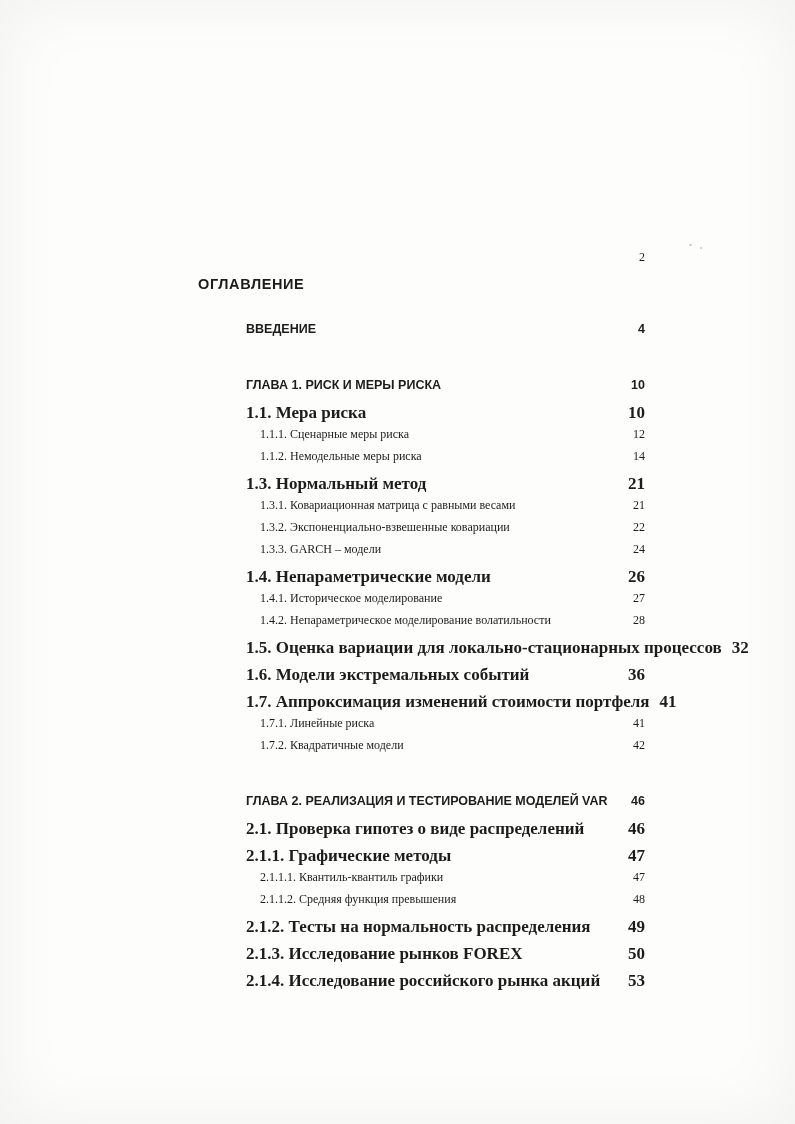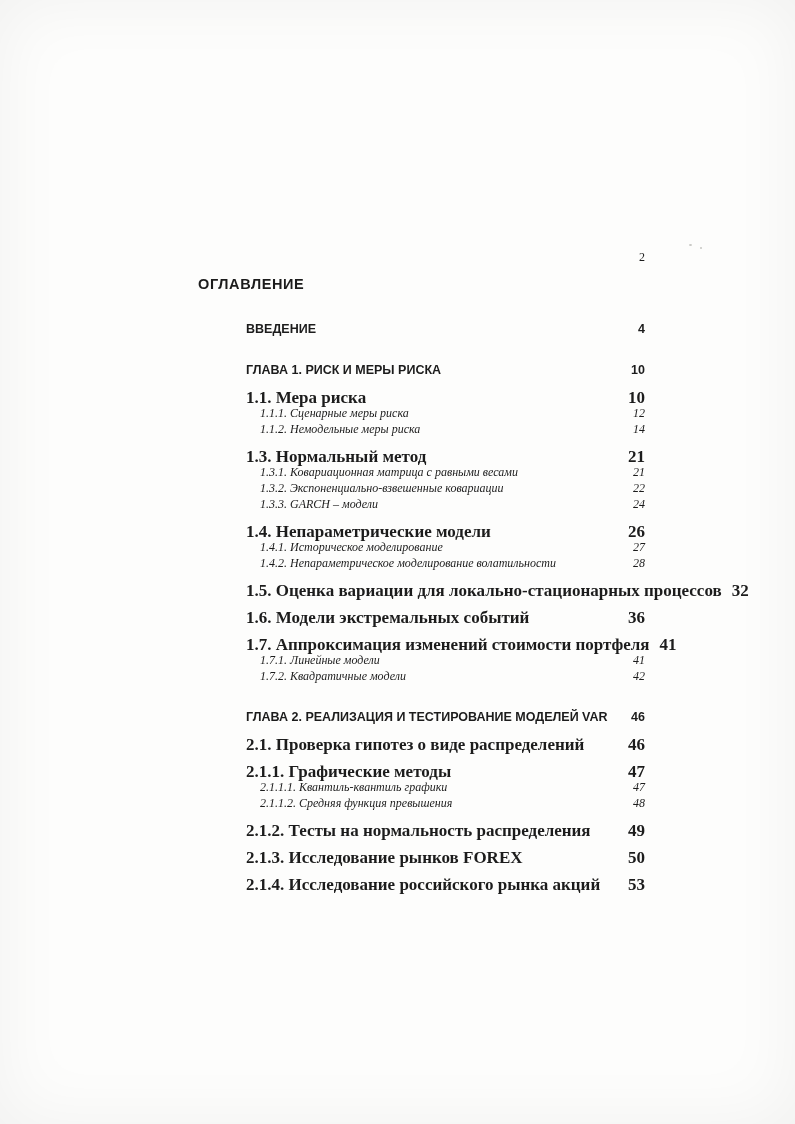--- a/index.html
+++ b/index.html
@@ -54,33 +54,32 @@
     display: flex;
     justify-content: space-between;
     align-items: flex-start;
     line-height: 15px;
     font-size: 12px;
     padding-left: 48px;
   }
   .toc-row .toc-label { white-space: nowrap; }
   .toc-row .toc-page { flex-shrink: 0; padding-left: 10px; }
   .toc-row.chapter {
-    margin-top: 26px;
+    margin-top: 41px;
     font-family: "Liberation Sans", sans-serif;
     font-weight: bold;
     font-size: 12.5px;
   }
   .toc-row.section {
     margin-top: 12px;
     font-weight: bold;
     font-size: 17px;
   }
   .toc-row.sub {
-    margin-top: 1px;
-    font-style: italic;
+    margin-top: 7px;
   }
   .toc-row.sub .toc-label { padding-left: 14px; }
   .toc-row:first-child { margin-top: 0; }
 </style>
 </head>
 <body>
 
 <div class="scan-page">
   <span class="speck speck-a"></span>
   <span class="speck speck-b"></span>
@@ -144,21 +143,21 @@
   </div>
       <div class="toc-row section">
     <span class="toc-label">1.6. Модели экстремальных событий</span>
     <span class="toc-page">36</span>
   </div>
       <div class="toc-row section">
     <span class="toc-label">1.7. Аппроксимация изменений стоимости портфеля</span>
     <span class="toc-page">41</span>
   </div>
       <div class="toc-row sub">
-    <span class="toc-label">1.7.1. Линейные модели</span>
+    <span class="toc-label">1.7.1. Линейные риска</span>
     <span class="toc-page">41</span>
   </div>
       <div class="toc-row sub">
     <span class="toc-label">1.7.2. Квадратичные модели</span>
     <span class="toc-page">42</span>
   </div>
       <div class="toc-row chapter">
     <span class="toc-label">ГЛАВА 2. РЕАЛИЗАЦИЯ И ТЕСТИРОВАНИЕ МОДЕЛЕЙ VAR</span>
     <span class="toc-page">46</span>
   </div>

